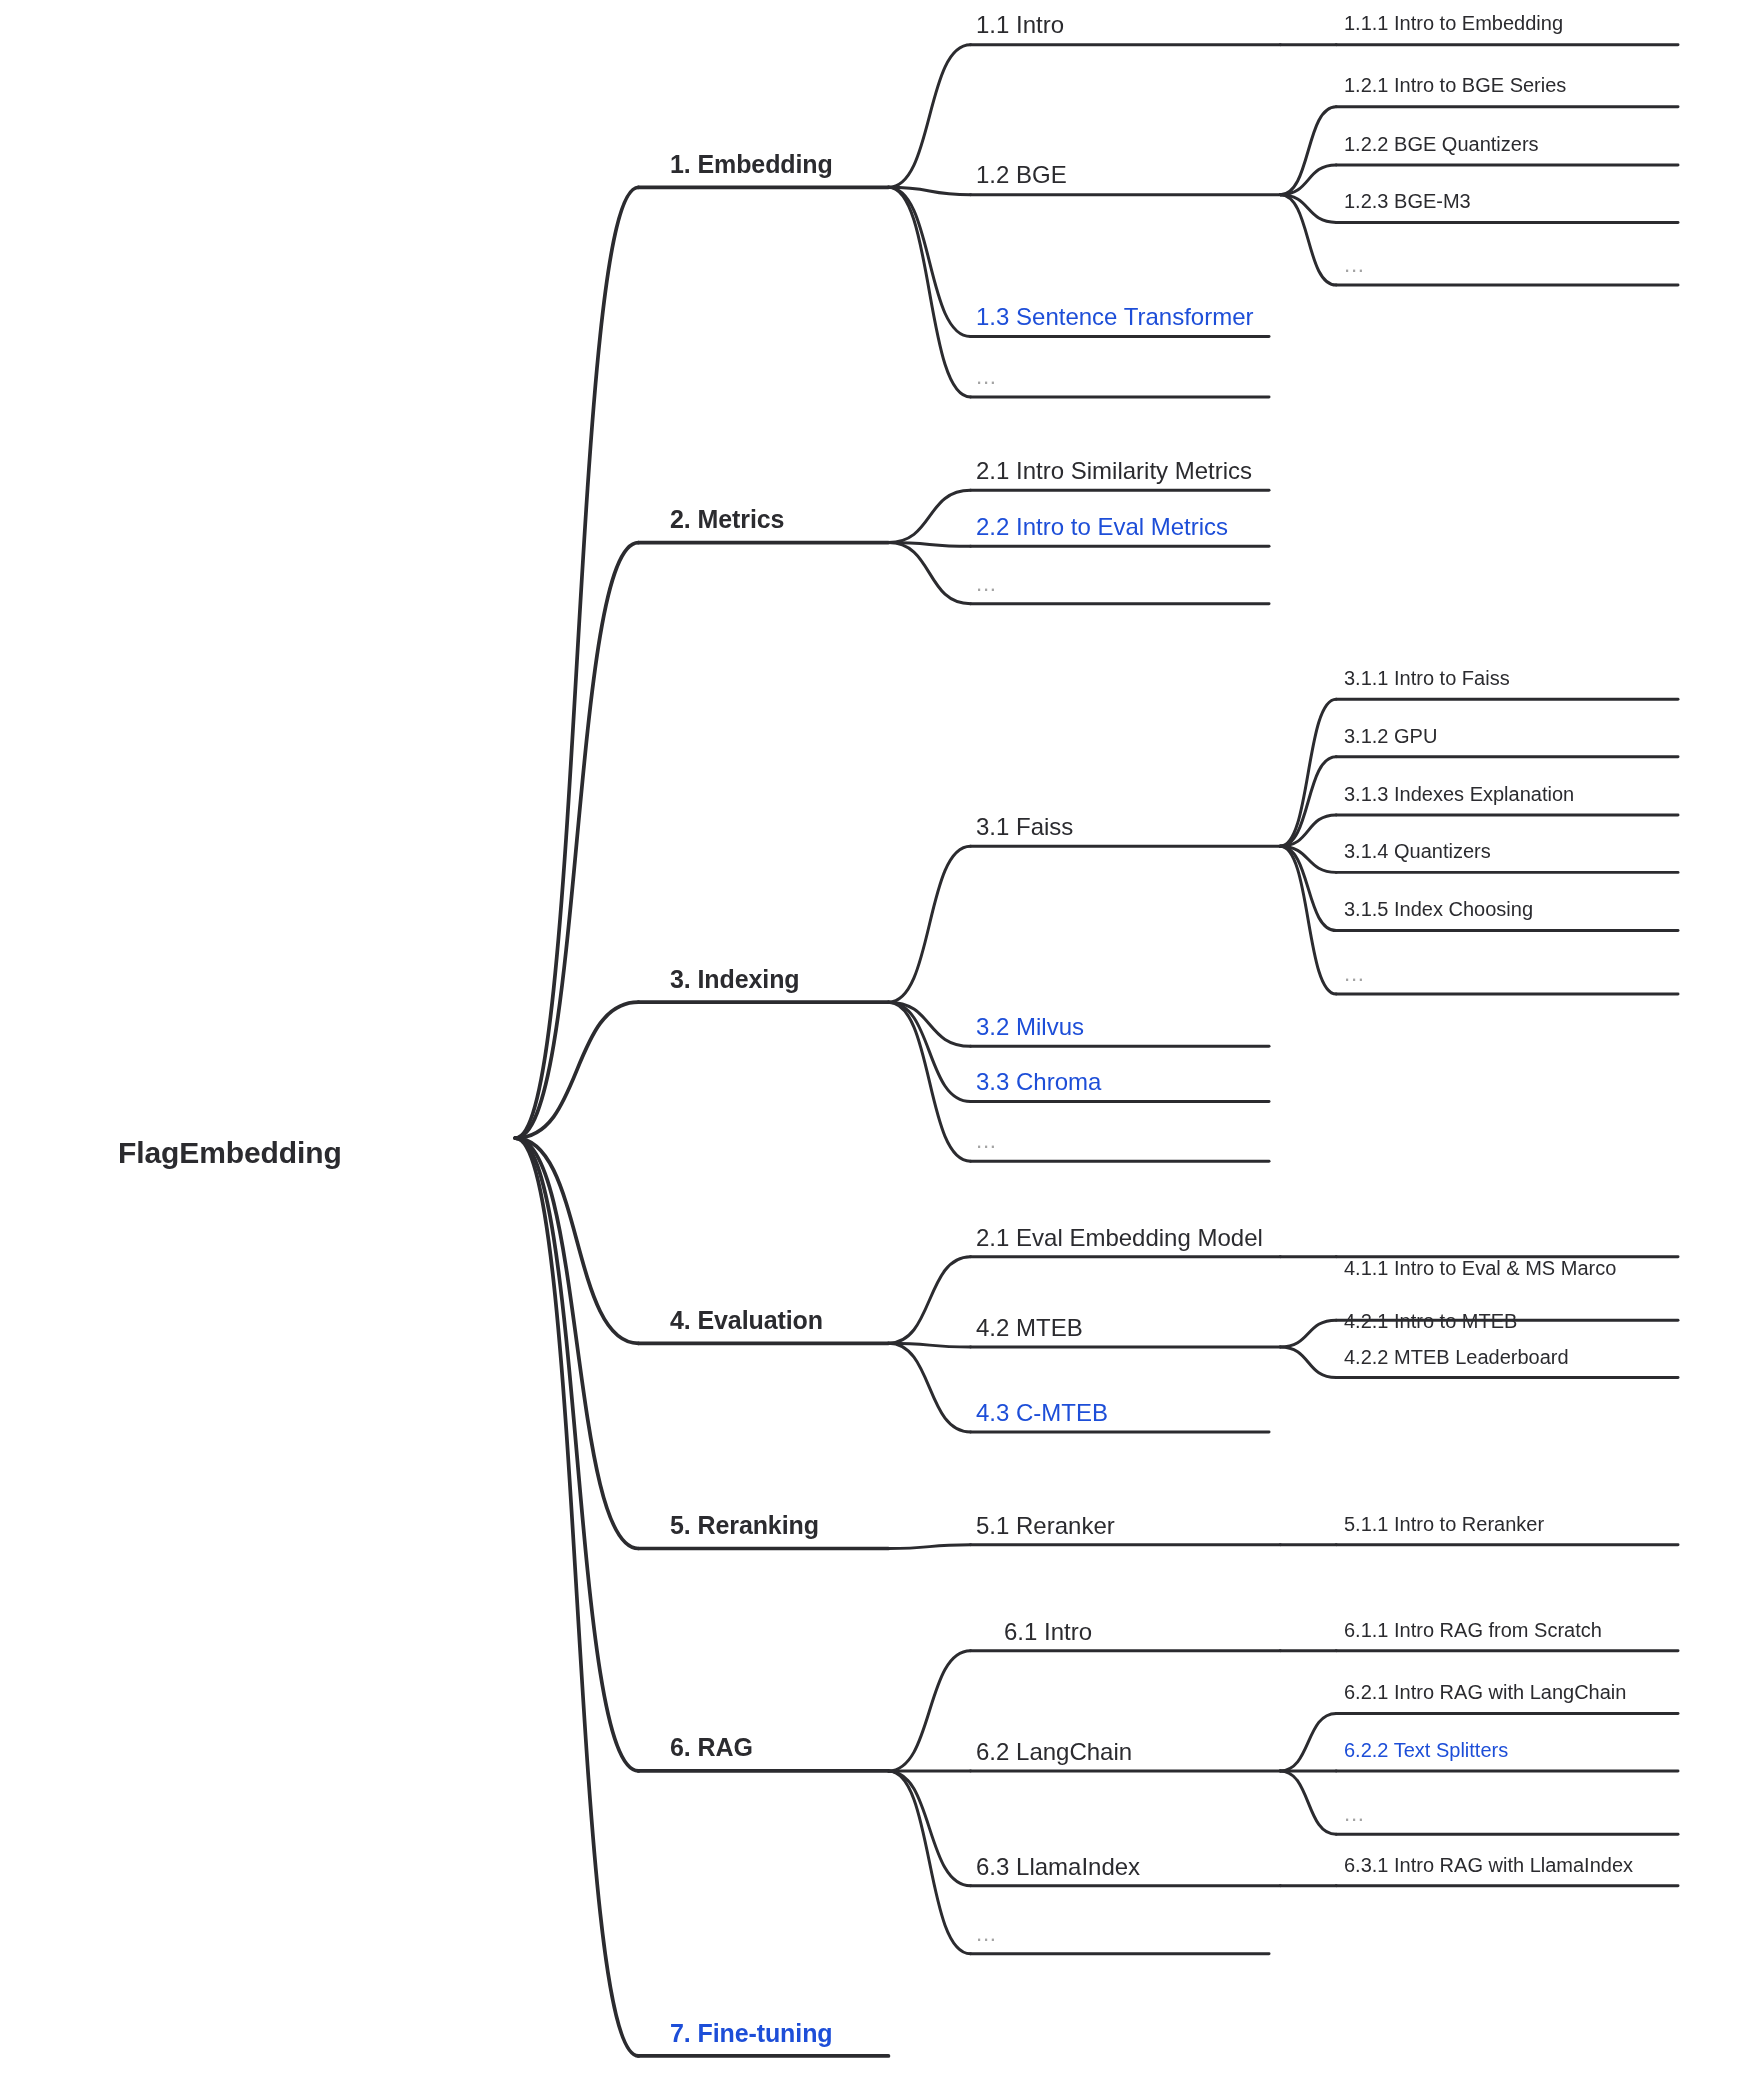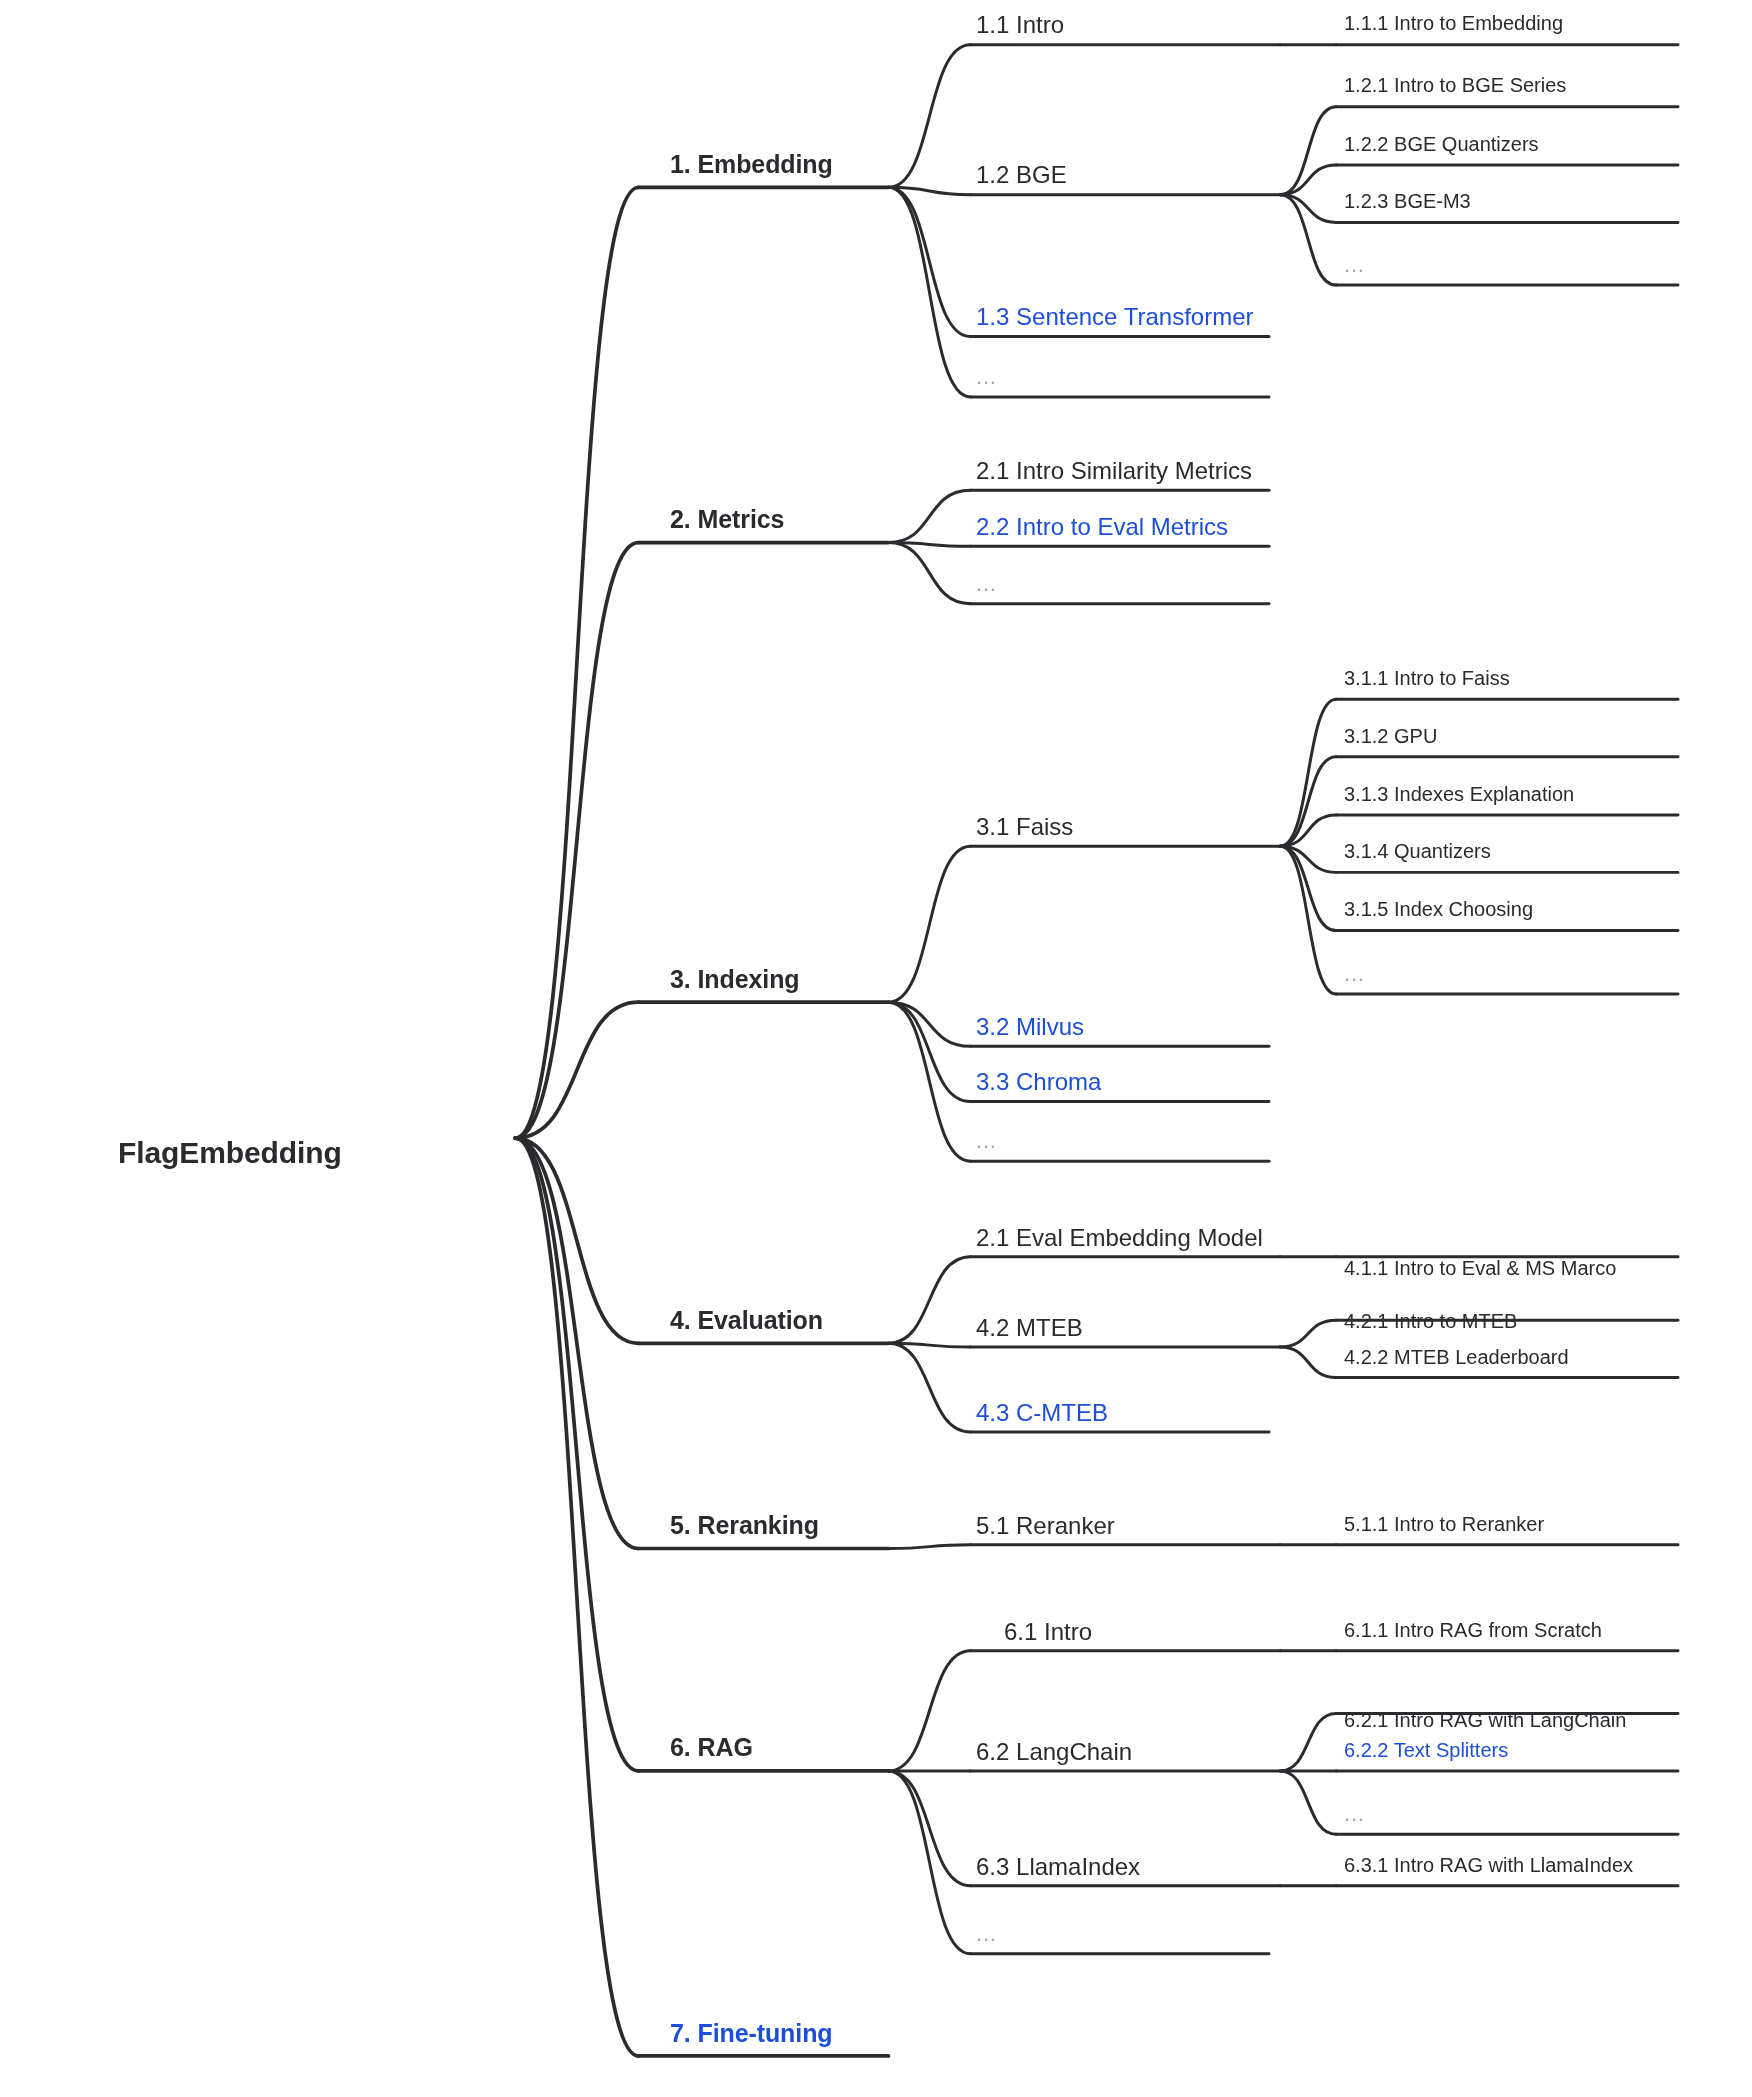--- a/index.html
+++ b/index.html
@@ -194,19 +194,19 @@
       <div class="node-label lvl-3" style="left: 1344px; top: 726px;">3.1.2 GPU</div>
       <div class="node-label lvl-3" style="left: 1344px; top: 784px;">3.1.3 Indexes Explanation</div>
       <div class="node-label lvl-3" style="left: 1344px; top: 841px;">3.1.4 Quantizers</div>
       <div class="node-label lvl-3" style="left: 1344px; top: 899px;">3.1.5 Index Choosing</div>
       <div class="node-label lvl-3 dim ellipsis" style="left: 1344px; top: 963px;">...</div>
       <div class="node-label lvl-3" style="left: 1344px; top: 1226px; margin-top: 32px;">4.1.1 Intro to Eval &amp; MS Marco</div>
       <div class="node-label lvl-3" style="left: 1344px; top: 1303px; margin-top: 8px;">4.2.1 Intro to MTEB</div>
       <div class="node-label lvl-3" style="left: 1344px; top: 1347px;">4.2.2 MTEB Leaderboard</div>
       <div class="node-label lvl-3" style="left: 1344px; top: 1514px;">5.1.1 Intro to Reranker</div>
       <div class="node-label lvl-3" style="left: 1344px; top: 1620px;">6.1.1 Intro RAG from Scratch</div>
-      <div class="node-label lvl-3" style="left: 1344px; top: 1682px; margin-top: 28px;">6.2.1 Intro RAG with LangChain</div>
+      <div class="node-label lvl-3" style="left: 1344px; top: 1682px;">6.2.1 Intro RAG with LangChain</div>
       <div class="node-label lvl-3 dim" style="left: 1344px; top: 1740px;">6.2.2 Text Splitters</div>
       <div class="node-label lvl-3 dim ellipsis" style="left: 1344px; top: 1803px;">...</div>
       <div class="node-label lvl-3" style="left: 1344px; top: 1855px;">6.3.1 Intro RAG with LlamaIndex</div>
     </div>
 </div>
 
 
 </body></html>

